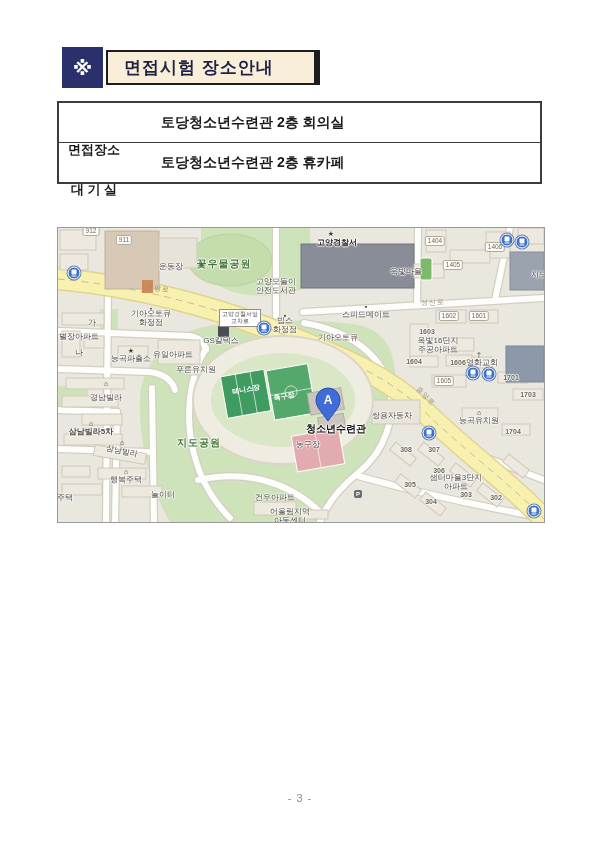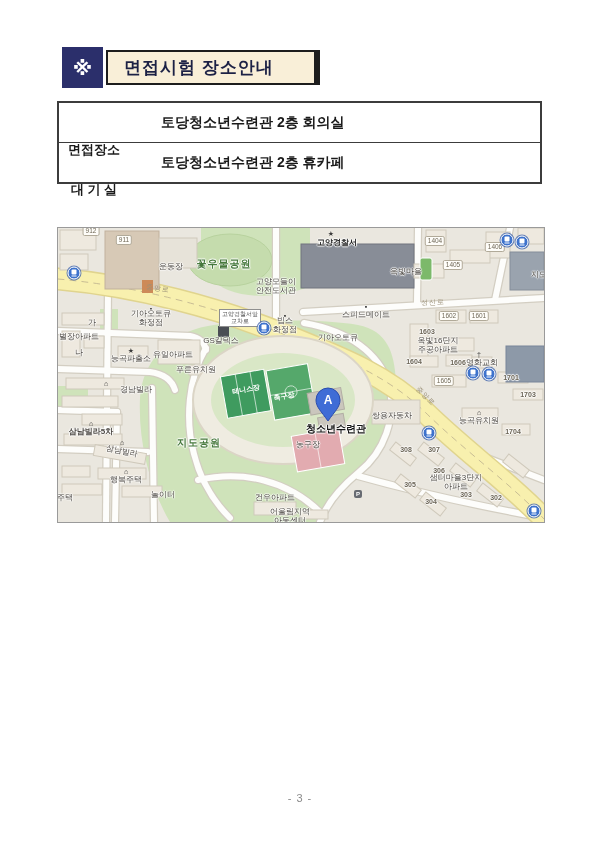--- a/index.html
+++ b/index.html
@@ -232,21 +232,21 @@
 화정점</span>
       <span class="mlabel" style="left: 163px; top: 112px; transform: translate(-50%, -50%);">GS칼텍스</span>
       <span class="mlabel" style="left: 34px; top: 94px; transform: translate(-50%, -50%);">가</span>
       <span class="mlabel" style="left: 21px; top: 108px; transform: translate(-50%, -50%);">별장아파트</span>
       <span class="mlabel" style="left: 21px; top: 124px; transform: translate(-50%, -50%);">나</span>
       <span class="mlabel icon" style="left: 73px; top: 122px; transform: translate(-50%, -50%);">★</span>
       <span class="mlabel" style="left: 73px; top: 130px; transform: translate(-50%, -50%);">능곡파출소</span>
       <span class="mlabel" style="left: 115px; top: 126px; transform: translate(-50%, -50%);">유일아파트</span>
       <span class="mlabel" style="left: 138px; top: 141px; transform: translate(-50%, -50%);">푸른유치원</span>
       <span class="mlabel icon" style="left: 48px; top: 155px; transform: translate(-50%, -50%);">⌂</span>
-      <span class="mlabel" style="left: 48px; top: 161px; transform: translate(-50%, -50%); margin-left: 30px;">경남빌라</span>
+      <span class="mlabel" style="left: 48px; top: 169px; transform: translate(-50%, -50%);">경남빌라</span>
       <span class="mlabel icon" style="left: 33px; top: 195px; transform: translate(-50%, -50%);">⌂</span>
       <span class="mlabel" style="left: 33px; top: 203px; transform: translate(-50%, -50%); font-weight: bold;">삼남빌라5차</span>
       <span class="mlabel icon" style="left: 64px; top: 214px; transform: translate(-50%, -50%);">⌂</span>
       <span class="mlabel" style="left: 64px; top: 223px; transform: translate(-50%, -50%) rotate(12deg);">삼남빌라</span>
       <span class="mlabel icon" style="left: 68px; top: 243px; transform: translate(-50%, -50%);">⌂</span>
       <span class="mlabel" style="left: 68px; top: 251px; transform: translate(-50%, -50%);">행복주택</span>
       <span class="mlabel" style="left: 7px; top: 269px; transform: translate(-50%, -50%);">주택</span>
       <span class="mlabel" style="left: 105px; top: 266px; transform: translate(-50%, -50%);">놀이터</span>
       <span class="mlabel park" style="left: 141px; top: 214px; transform: translate(-50%, -50%);">지도공원</span>
       <span class="mlabel white" style="left: 188px; top: 161px; transform: translate(-50%, -50%) rotate(-10deg);">테니스장</span>

